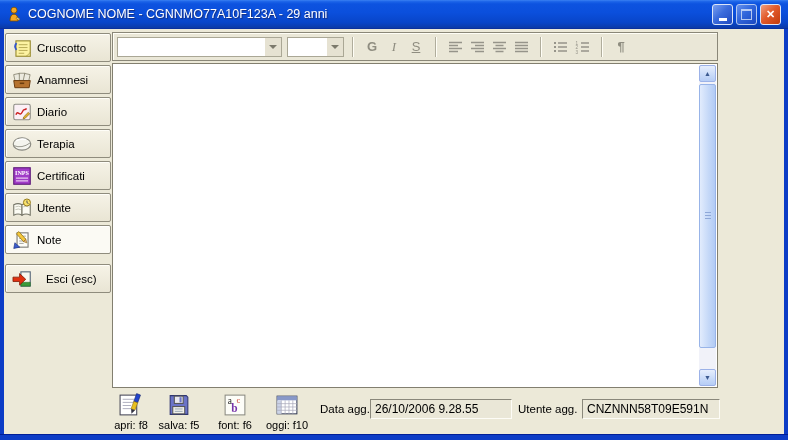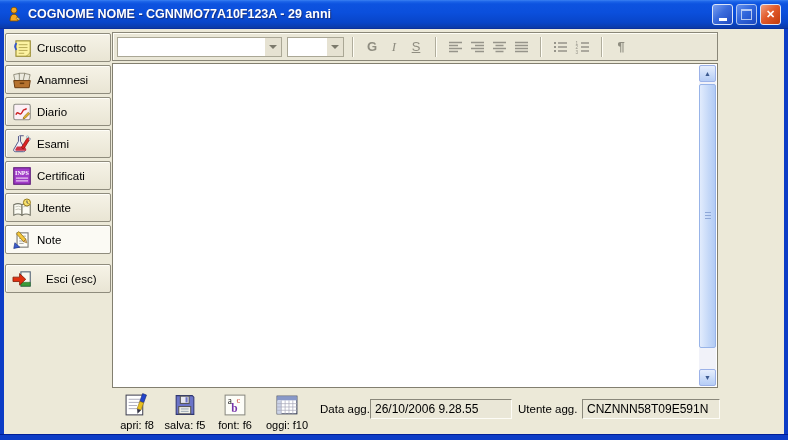--- a/index.html
+++ b/index.html
@@ -4,21 +4,21 @@
 <style>
   html,body{margin:0;padding:0;}
   body{width:788px;height:440px;overflow:hidden;font-family:"Liberation Sans",sans-serif;background:#3a6ea5;}
   .window{position:relative;width:788px;height:440px;background:#ece9d8;}
 
   
   .titlebar{position:absolute;left:0;top:0;width:788px;height:29px;
     background:linear-gradient(180deg,#3a80f2 0%,#1b63e8 6%,#0d53e0 14%,#0b4fdc 45%,#0845c9 80%,#0a3eb4 93%,#0d3aa6 100%);
     border-bottom:1px solid #09309e;display:flex;align-items:center;box-sizing:border-box;}
   .title-icon{width:18px;height:18px;margin:0 4px 0 6px;flex:0 0 auto;}
-  .title-text{color:#fff;font-weight:bold;font-size:12.5px;text-shadow:1px 1px 1px #1a2f7a;white-space:nowrap;flex:1;}
+  .title-text{color:#fff;font-weight:normal;font-size:12.5px;text-shadow:1px 1px 1px #1a2f7a;white-space:nowrap;flex:1;}
   .win-controls{display:flex;gap:3px;margin-right:7px;}
   .win-btn{width:21px;height:21px;border-radius:3px;border:1px solid #dce6f8;box-sizing:border-box;
     display:flex;align-items:center;justify-content:center;color:#fff;font-size:11px;font-weight:bold;cursor:default;}
   .btn-min,.btn-max{background:linear-gradient(135deg,#7ba0f0 0%,#3b6cdc 45%,#1f49c0 100%);}
   .btn-max{opacity:.8;}
   .btn-close{background:linear-gradient(135deg,#f0a081 0%,#e25b2c 45%,#c23a0a 100%);}
   .glyph-min{width:8px;height:3px;background:#fff;align-self:flex-end;margin:0 0 3px 0;}
   .glyph-max{width:9px;height:8px;border:1px solid #fff;border-top-width:2px;opacity:.85;}
 
   
@@ -148,33 +148,31 @@
         <span class="side-icon">
           <svg viewBox="0 0 20 20" width="22" height="22">
             <rect x="2.5" y="3" width="15" height="14" rx="1.5" fill="#fbf0f6" stroke="#8e8e86"></rect>
             <path d="M4.5 12.5 c1.6 -5 3.6 2.4 5.6 -2.2 s2.6 -1 4 -3.6" stroke="#cc2222" fill="none" stroke-width="1.3"></path>
             <path d="M11.5 14.5 l4.2 -4.2 1.3 1.3 -4.2 4.2 -1.8 .5 z" fill="#e0b030" stroke="#8a6a10" stroke-width="0.6"></path>
           </svg>
         </span>
         <span class="side-label">Diario</span>
       </div>
 
-
-      <div class="side-btn">
-        <span class="side-icon">
-          <svg viewBox="0 0 20 20" width="22" height="22">
-            <path d="M7.6 2.5 h4 M8.6 2.8 v4.7 l4.2 7.2 a1.5 1.5 0 0 1 -1.3 2.3 h-7.6 a1.5 1.5 0 0 1 -1.3 -2.3 l4.2 -7.2 v-4.7" fill="#eef0fa" stroke="#555a88" stroke-width="0.9"></path>
-            <path d="M5.4 12.3 h7 l1.3 2.3 a1 1 0 0 1 -.9 1.6 h-7.8 a1 1 0 0 1 -.9 -1.6 z" fill="#cc3344"></path>
-            <rect x="12.2" y="3.5" width="2.6" height="11.5" rx="1.3" transform="rotate(32 13.5 9)" fill="#dd2222" stroke="#881111" stroke-width="0.6"></rect>
-            <circle cx="15" cy="3.5" r="1" fill="#cfe" stroke="#88a" stroke-width="0.5"></circle>
-            <circle cx="17" cy="5.5" r="0.8" fill="#cfe" stroke="#88a" stroke-width="0.5"></circle>
-          </svg>
-        </span>
-        <span class="side-label">Esami</span>
-      </div>
+      <div class="side-btn">
+        <span class="side-icon">
+          <svg viewBox="0 0 20 20" width="22" height="22">
+            <ellipse cx="10" cy="10" rx="8" ry="5.6" fill="#f4f4ee" stroke="#85857d"></ellipse>
+            <path d="M2.6 11.5 Q10 14.4 17.4 9" stroke="#9a9a90" fill="none" stroke-width="0.9"></path>
+            <path d="M4.5 7 Q9 4.6 14 6" stroke="#ffffff" fill="none" stroke-width="1.4"></path>
+          </svg>
+        </span>
+        <span class="side-label">Terapia</span>
+      </div>
+
 
       <div class="side-btn">
         <span class="side-icon">
           <svg viewBox="0 0 20 20" width="22" height="22">
             <rect x="2.5" y="2.5" width="15" height="15" fill="#a13cc8" stroke="#5c1878"></rect>
             <text x="10" y="9.5" font-size="5.6" font-weight="bold" fill="#ffffff" text-anchor="middle" font-family="Liberation Serif,serif">INPS</text>
             <path d="M4.5 12 h11 M4.5 14.5 h11" stroke="#e8c8f0" stroke-width="1.2" fill="none"></path>
           </svg>
         </span>
         <span class="side-label">Certificati</span>
@@ -290,36 +288,36 @@
         <div class="sb-btn sb-up">
             <span class="sb-arrow">▲</span>
           </div>
         <div class="sb-thumb"></div>
         <div class="sb-btn sb-down">
             <span class="sb-arrow">▼</span>
           </div>
       </div>
     </div>
 
-    <div class="foot-btn" style="left:106px;">
+    <div class="foot-btn" style="left:100px;">
       <span class="foot-icon">
         <svg viewBox="0 0 25 25" width="26" height="26">
           <rect x="2" y="3" width="16" height="19" fill="#ffffff" stroke="#445"></rect>
           <path d="M4.5 7h11M4.5 10h11M4.5 13h8M4.5 16h8" stroke="#aab" stroke-width="0.9" fill="none"></path>
           <g transform="rotate(20 16 12)">
             <rect x="14.2" y="1.5" width="4" height="8" fill="#2244cc" stroke="#112266" stroke-width="0.5"></rect>
             <rect x="14.2" y="9.5" width="4" height="7.5" fill="#e8c020" stroke="#8a6a10" stroke-width="0.5"></rect>
             <path d="M14.2 17 h4 l-2 4.5 z" fill="#334"></path>
           </g>
         </svg>
       </span>
       <span class="foot-label">apri: f8</span>
     </div>
 
-    <div class="foot-btn" style="left:154px;">
+    <div class="foot-btn" style="left:148px;">
       <span class="foot-icon">
         <svg viewBox="0 0 25 25" width="26" height="26">
           <path d="M4 3.5 h15.5 l1.5 1.5 v16.5 h-17 z" fill="#6b74c8" stroke="#2f3670"></path>
           <rect x="8" y="4" width="8.5" height="7" fill="#e8e8f0" stroke="#555"></rect>
           <rect x="13" y="5" width="2" height="5" fill="#6b74c8"></rect>
           <rect x="6.5" y="14" width="11.5" height="7" fill="#f0f0ea" stroke="#555"></rect>
           <path d="M8.5 16.3h7.5M8.5 18.6h7.5" stroke="#8899aa" stroke-width="0.8" fill="none"></path>
         </svg>
       </span>
       <span class="foot-label">salva: f5</span>

